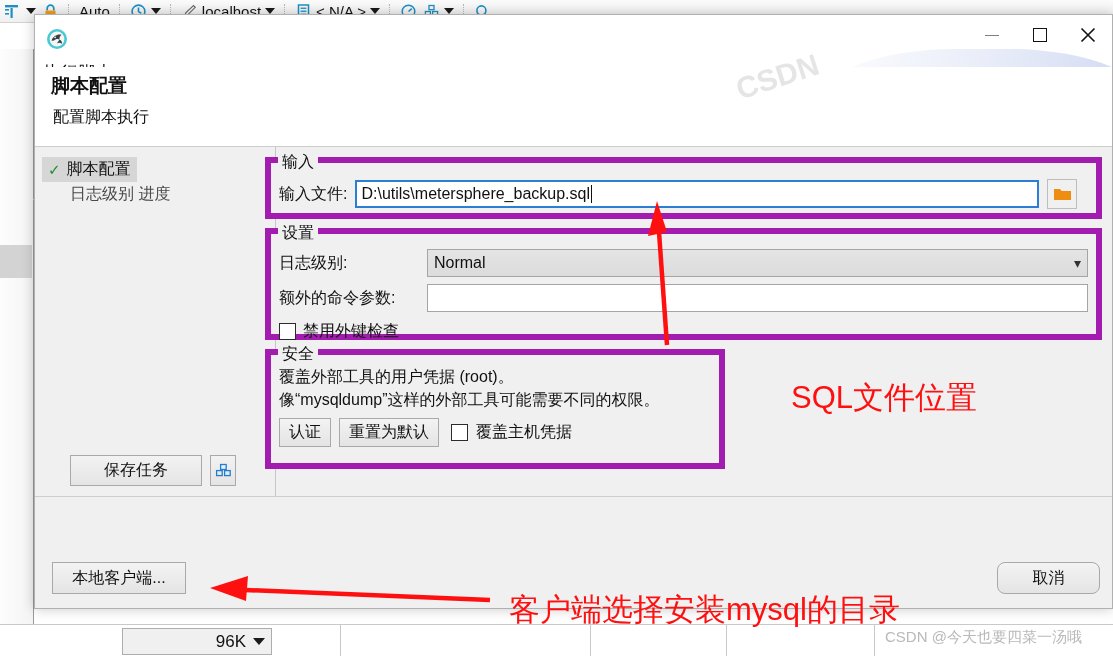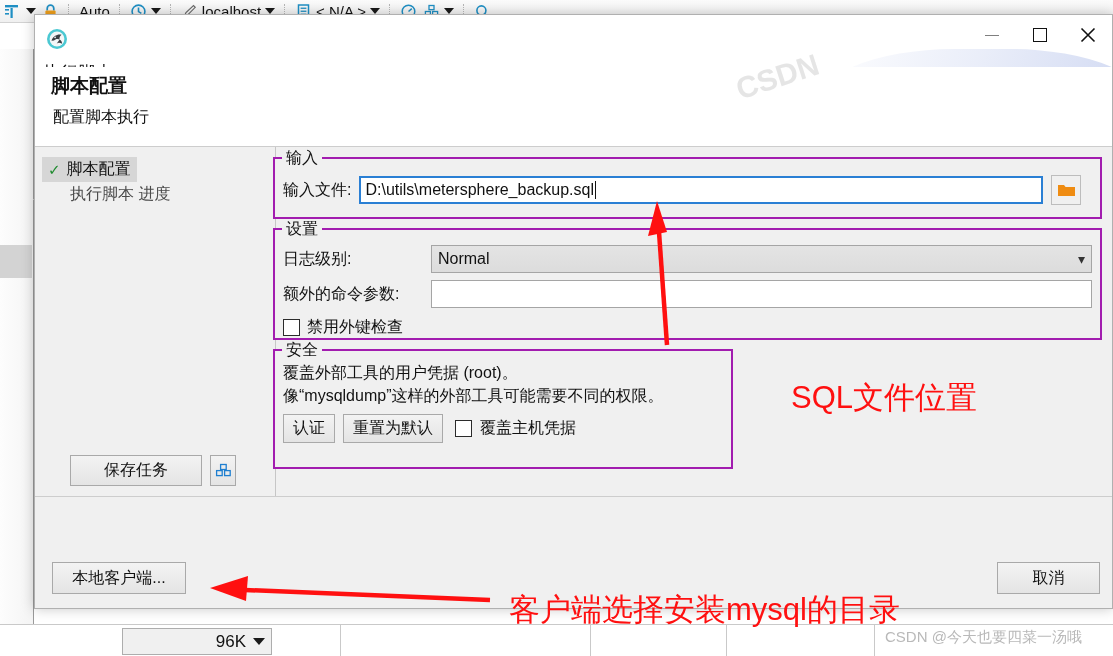--- a/index.html
+++ b/index.html
@@ -84,21 +84,21 @@
     font-size:16px;color:#111;font-family:inherit;cursor:default;
     display:flex;align-items:center;justify-content:center;box-sizing:border-box;
   }
   .btn-save{width:132px;height:31px;}
   .btn-icononly{width:26px;height:31px;}
   .vsep{position:absolute;left:240px;top:0;bottom:0;width:1px;background:#c6c6c6;}
 
   
   .content-pane{flex:1;padding:0 10px 0 10px;box-sizing:border-box;position:relative;}
   .group{
-    border:2px solid #a21caf;background:#f0f0f0;position:relative;
+    border:6px solid #a21caf;background:#f0f0f0;position:relative;
     padding:10px 8px 8px 8px;box-sizing:border-box;margin-bottom:9px;
   }
   .group-lbl{
     position:absolute;top:-11px;left:7px;background:#f0f0f0;
     padding:0 4px;font-size:16px;color:#111;
   }
   .frow{display:flex;align-items:center;gap:8px;}
   .flabel{font-size:16px;color:#111;white-space:nowrap;}
   .tinput{
     height:28px;border:1px solid #a5a5a5;background:#fff;
@@ -130,21 +130,21 @@
   .footer-rule{height:1px;background:#cdcdcd;}
   .footer{
     position:relative;height:auto;background:#f0f0f0;padding:0;
   }
   .footer-inner{position:relative;height:140px;}
   .btn-localclient{position:absolute;left:17px;top:65px;width:134px;height:32px;}
   .btn-start{
     position:absolute;left:782px;top:63px;width:135px;height:34px;
     border:2px solid #1f7fd0;background:linear-gradient(#eeeeee,#dedede);
   }
-  .btn-cancel{position:absolute;left:962px;top:65px;width:103px;height:32px;}
+  .btn-cancel{position:absolute;left:962px;top:65px;width:103px;height:32px;border-radius:8px;}
 
   
   .annot{position:absolute;color:#ff1010;font-size:31px;white-space:nowrap;z-index:40;}
   #annot-sql{left:791px;top:377px;}
   #annot-client{left:509px;top:589px;}
   svg.arrow{position:absolute;z-index:39;overflow:visible;}
   .watermark{
     position:absolute;left:885px;top:628px;font-size:15px;color:#b9b9b9;z-index:45;white-space:nowrap;
   }
   .ghost{
@@ -302,21 +302,21 @@
   <div class="hdr-rule"></div>
 
   <div class="body-area">
 
     <div class="tree-pane">
       <div class="tree-item selected">
         <span class="tick">✓</span>
         <span>脚本配置</span>
       </div>
       <div class="tree-item child">
-        <span>执行脚本 进度</span>
+        <span>日志级别 进度</span>
       </div>
 
       <div class="save-row">
         <div class="btn btn-save">
           <span>保存任务</span>
         </div>
         <div class="btn btn-icononly">
           <svg width="17" height="17" viewBox="0 0 17 17">
             <rect x="5.6" y="2.5" width="5.6" height="5" fill="none" stroke="#1f7fd0" stroke-width="1.3"></rect>
             <rect x="1.6" y="8.6" width="5.6" height="5" fill="none" stroke="#1f7fd0" stroke-width="1.3"></rect>

